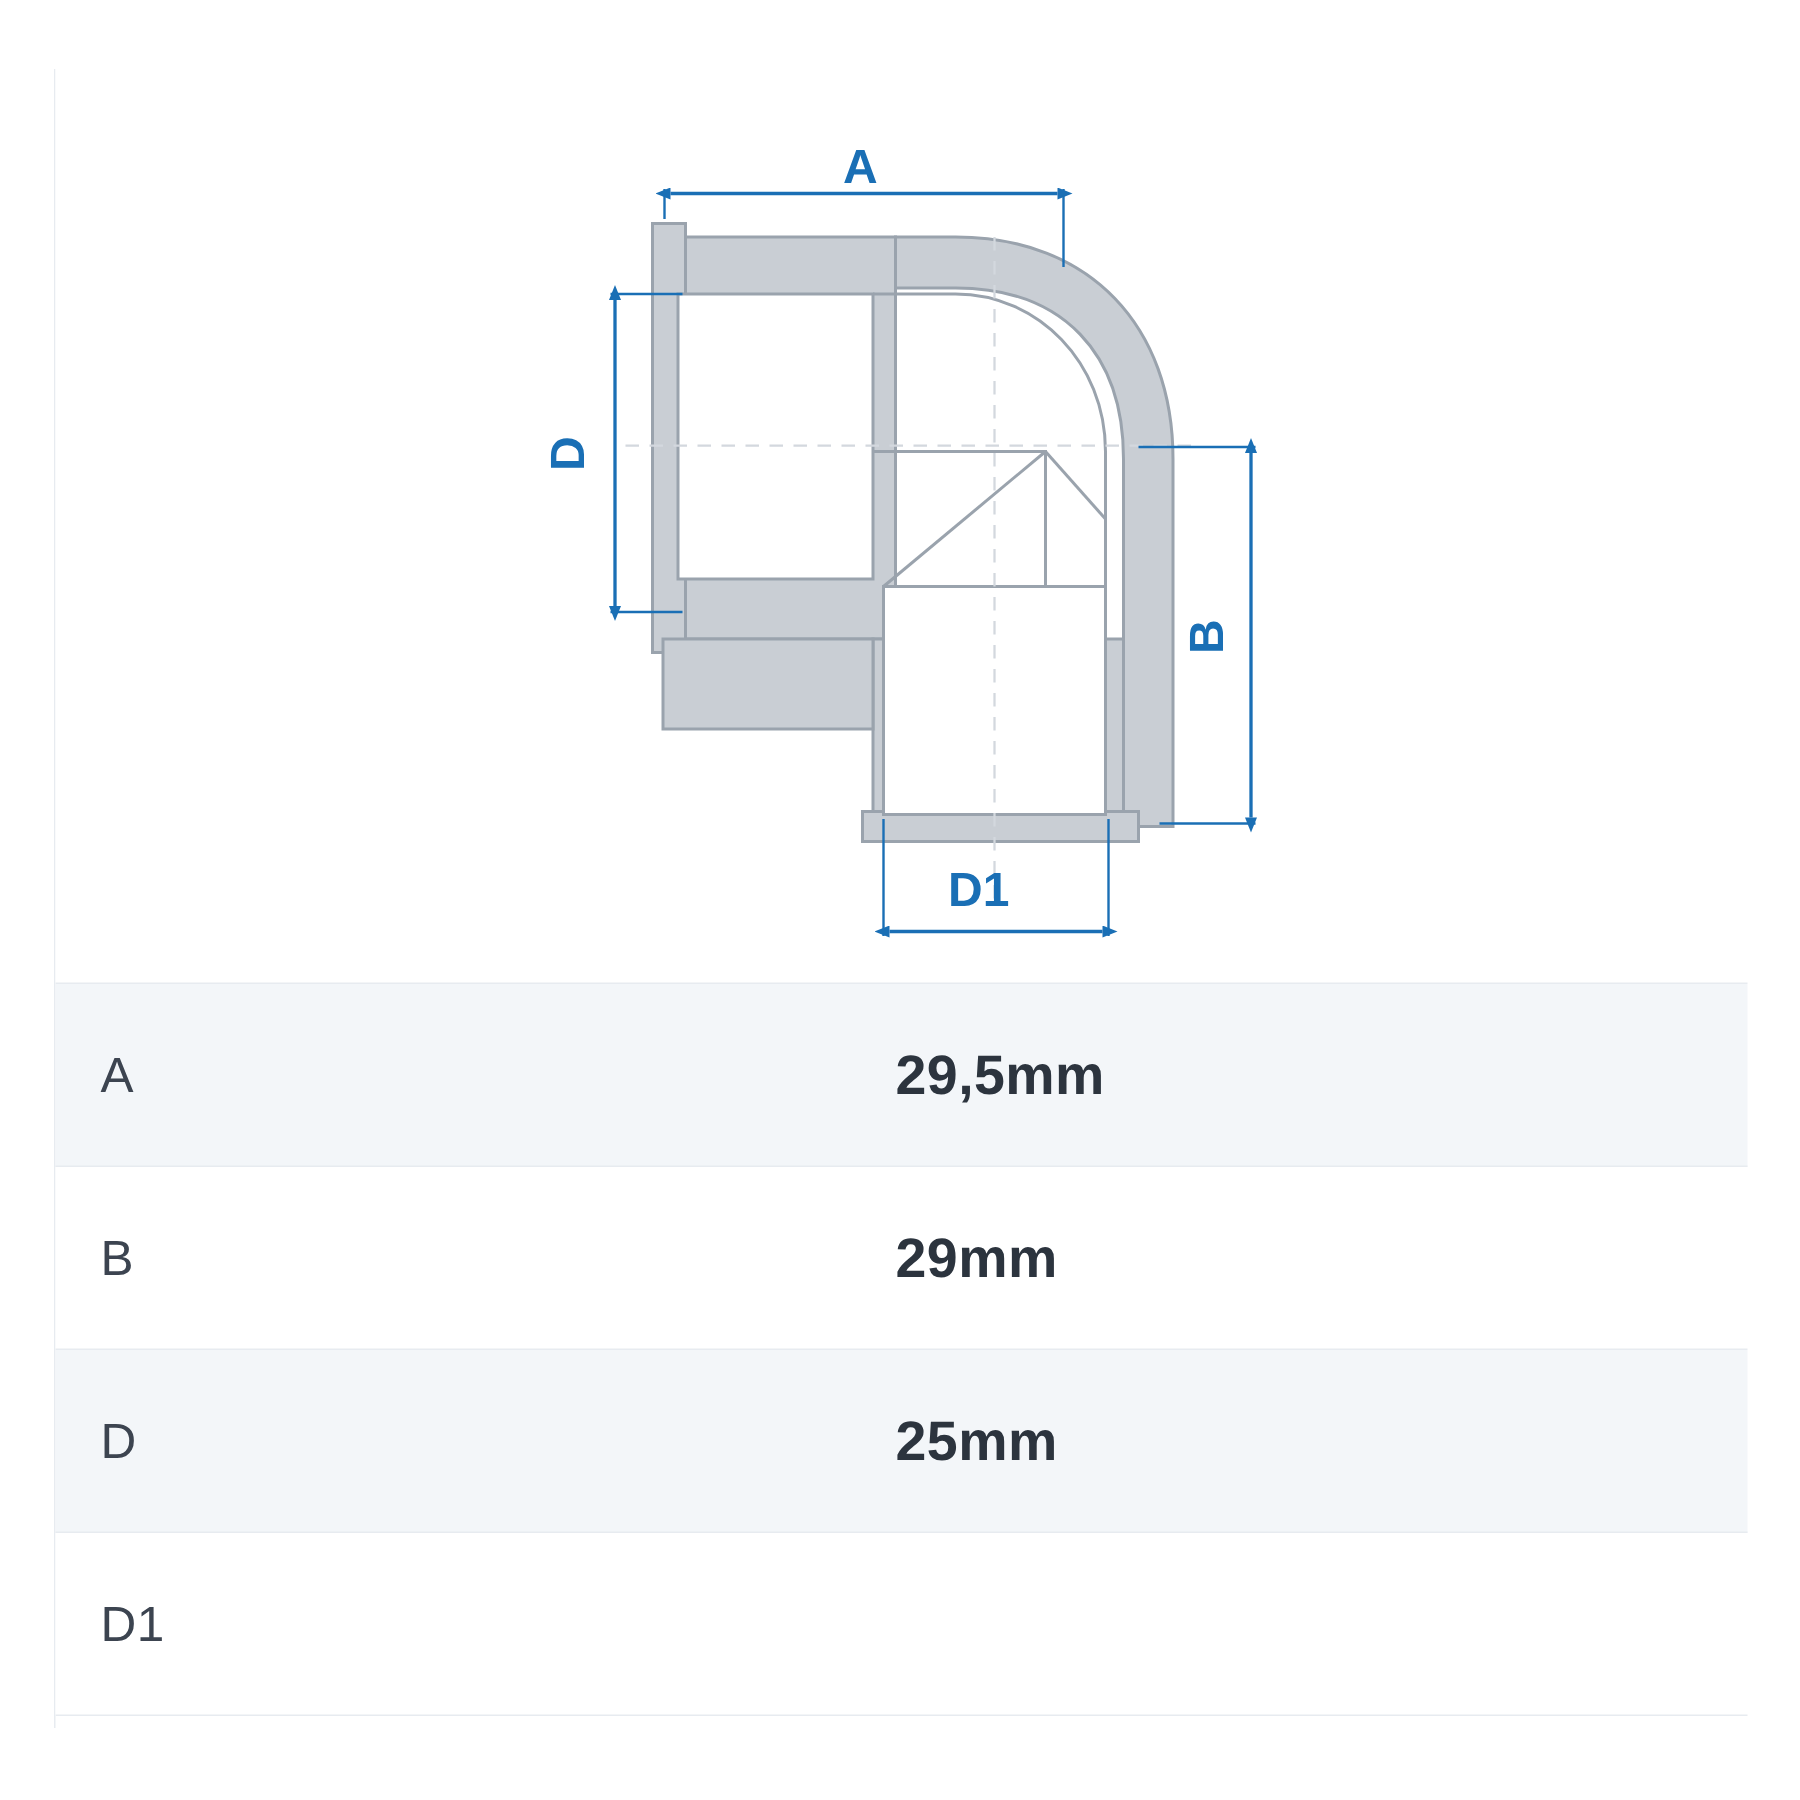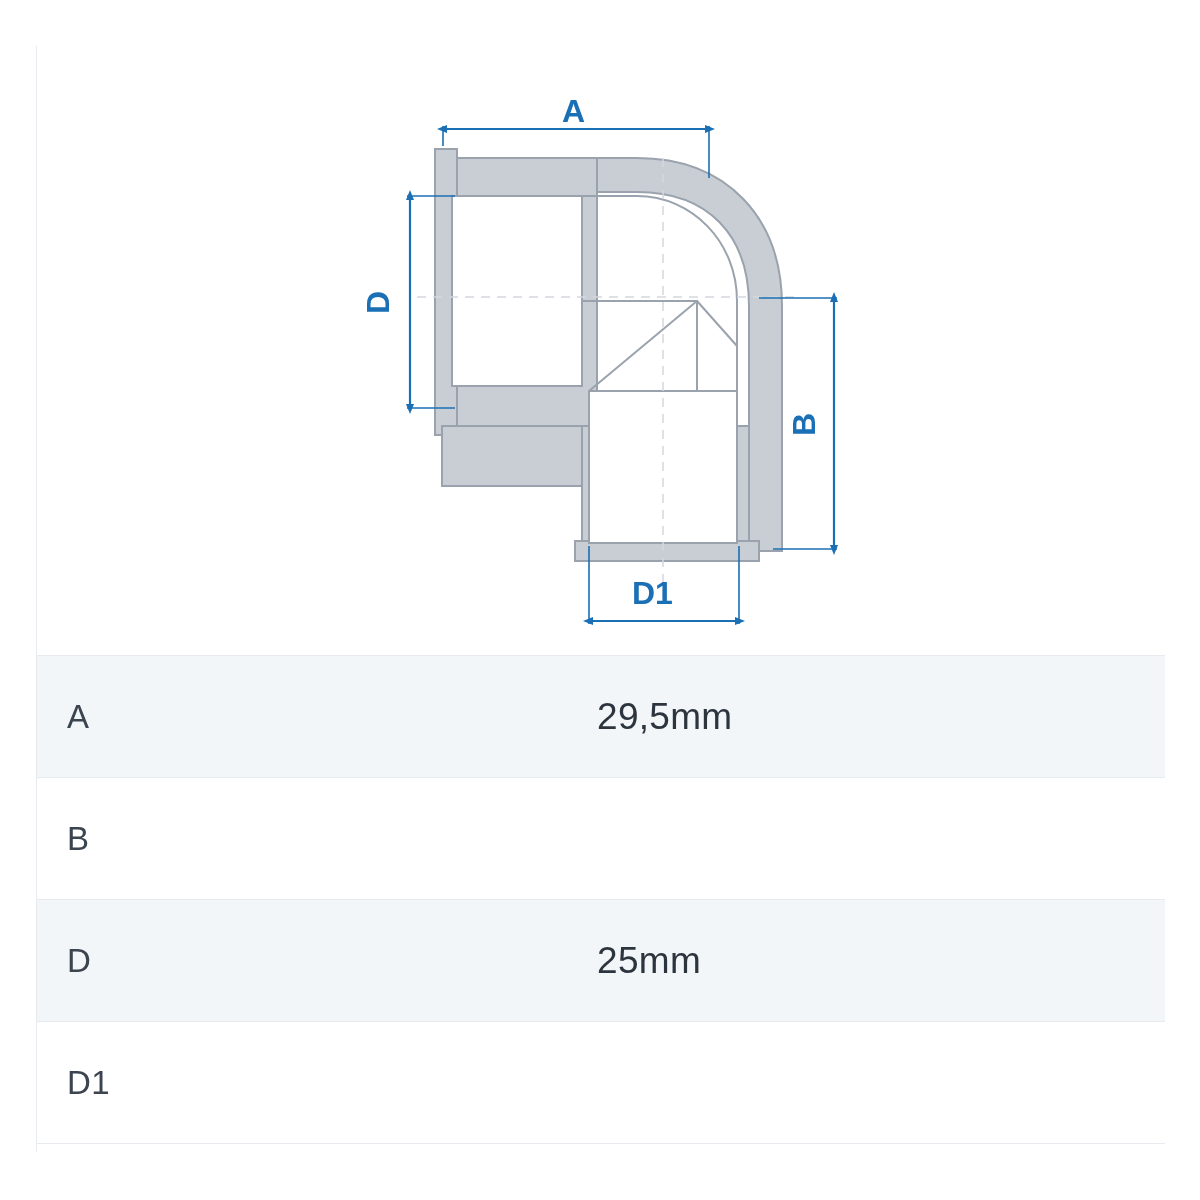--- a/index.html
+++ b/index.html
@@ -71,21 +71,21 @@
     box-sizing: border-box;
     font-size: 33px;
     color: #3c4450;
     font-weight: 400;
     letter-spacing: 0.4px;
   }
   .spec-val {
     flex: 1;
     font-size: 37px;
     color: #2c343e;
-    font-weight: 400;
+    font-weight: 700;
     letter-spacing: 0.3px;
   }
 </style>
 </head>
 <body>
 
 <div class="page">
   <div class="card">
 
     <div class="drawing">
@@ -159,20 +159,21 @@
       </svg>
     </div>
 
     <div class="spec-table">
       <div class="spec-row alt">
         <div class="spec-key">A</div>
         <div class="spec-val">29,5mm</div>
       </div>
       <div class="spec-row plain">
         <div class="spec-key">B</div>
+        <div class="spec-val">29mm</div>
       </div>
       <div class="spec-row alt">
         <div class="spec-key">D</div>
         <div class="spec-val">25mm</div>
       </div>
       <div class="spec-row plain">
         <div class="spec-key">D1</div>
       </div>
     </div>
 

